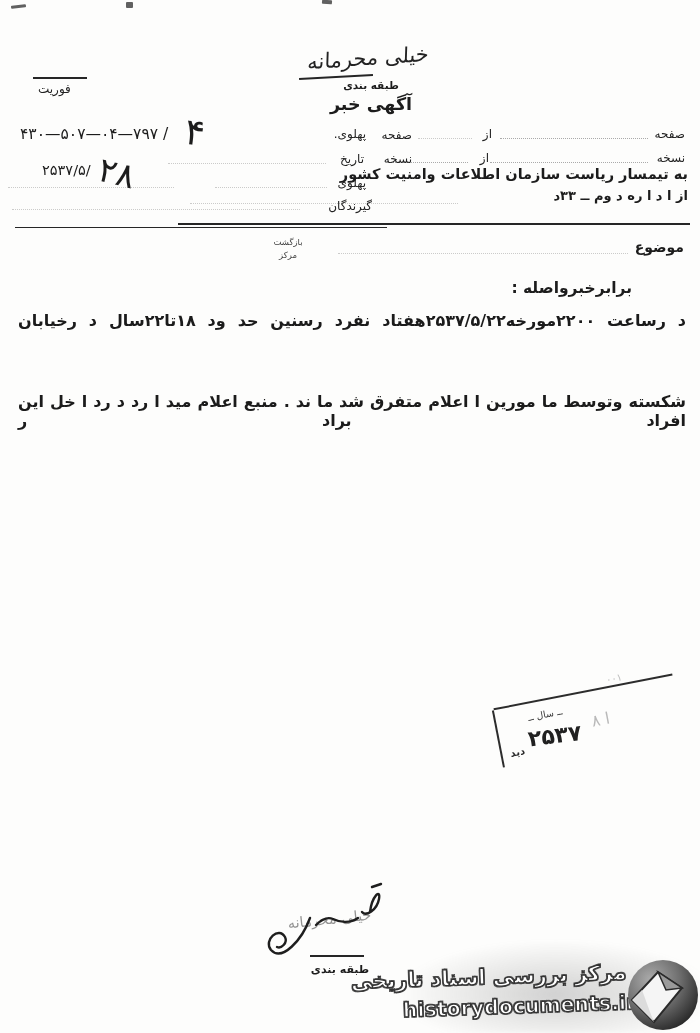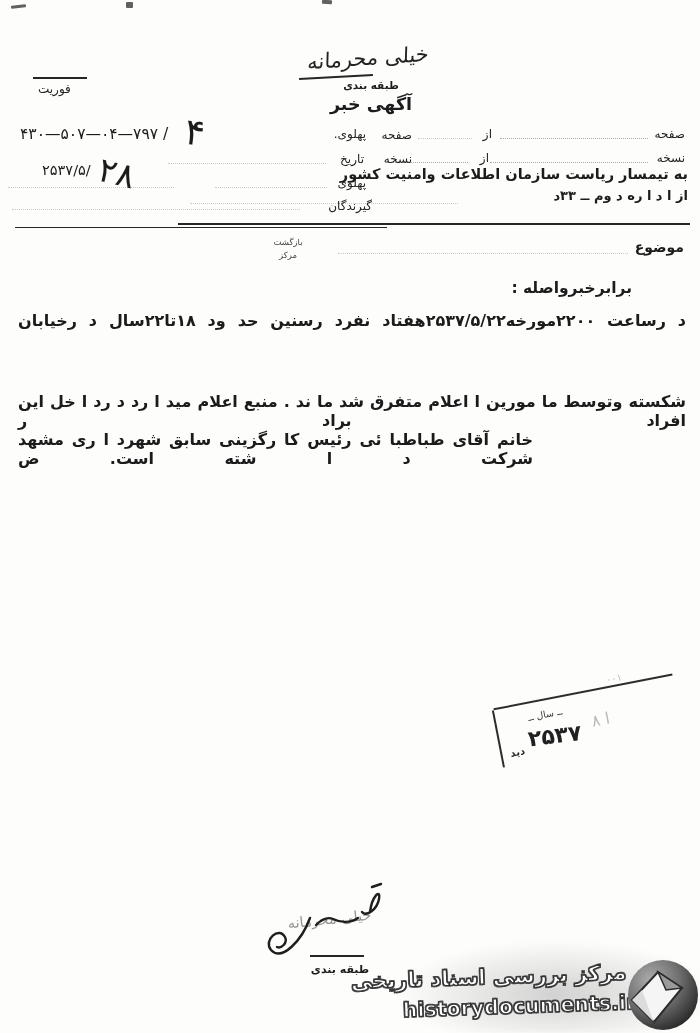--- a/index.html
+++ b/index.html
@@ -104,21 +104,20 @@
   <div class="abs hline" style="left:178px;top:223px;width:512px;height:2.2px;"></div>
 
   <div class="abs rtl b" style="right:16px;top:239px;font-size:14px;">موضوع</div>
   <div class="abs dots faint" style="left:338px;top:253px;width:290px;"></div>
   <div class="abs rtl" style="left:270px;top:237px;width:36px;font-size:8.5px;color:#444;text-align:center;">بازگشت</div>
   <div class="abs rtl" style="left:270px;top:250px;width:36px;font-size:8.5px;color:#444;text-align:center;">مرکز</div>
 
   <div class="abs rtl b" style="right:68px;top:279px;font-size:15.5px;">برابرخبرواصله :</div>
   <div class="abs bodyline" style="left:18px;right:14px;top:311px;">د رساعت ۲۲۰۰مورخه۲۵۳۷/۵/۲۲هفتاد نفرد رسنین حد ود ۱۸تا۲۲سال د رخیابان</div>
   <div class="abs bodyline" style="left:18px;right:14px;top:392px;">شکسته وتوسط ما مورین ا اعلام متفرق شد ما ند . منبع اعلام مید ا رد د رد ا خل این افراد براد ر</div>
-  <div class="abs bodyline" style="left:18px;top:430px;width:515px;">خانم آقای طباطبا ئی رئیس کا رگزینی سابق شهرد ا ری مشهد شرکت د ا شته است. ض</div>
 
   <div class="abs stamp">
     <div class="stamp-top"></div>
     <div class="stamp-left"></div>
     <div class="stamp-faint2">۰۰۱</div>
     <div class="stamp-yearlbl">ــ سال ــ</div>
     <div class="stamp-year">۲۵۳۷</div>
     <div class="stamp-note">دید</div>
     <div class="stamp-faint">ا ۸</div>
   </div>

